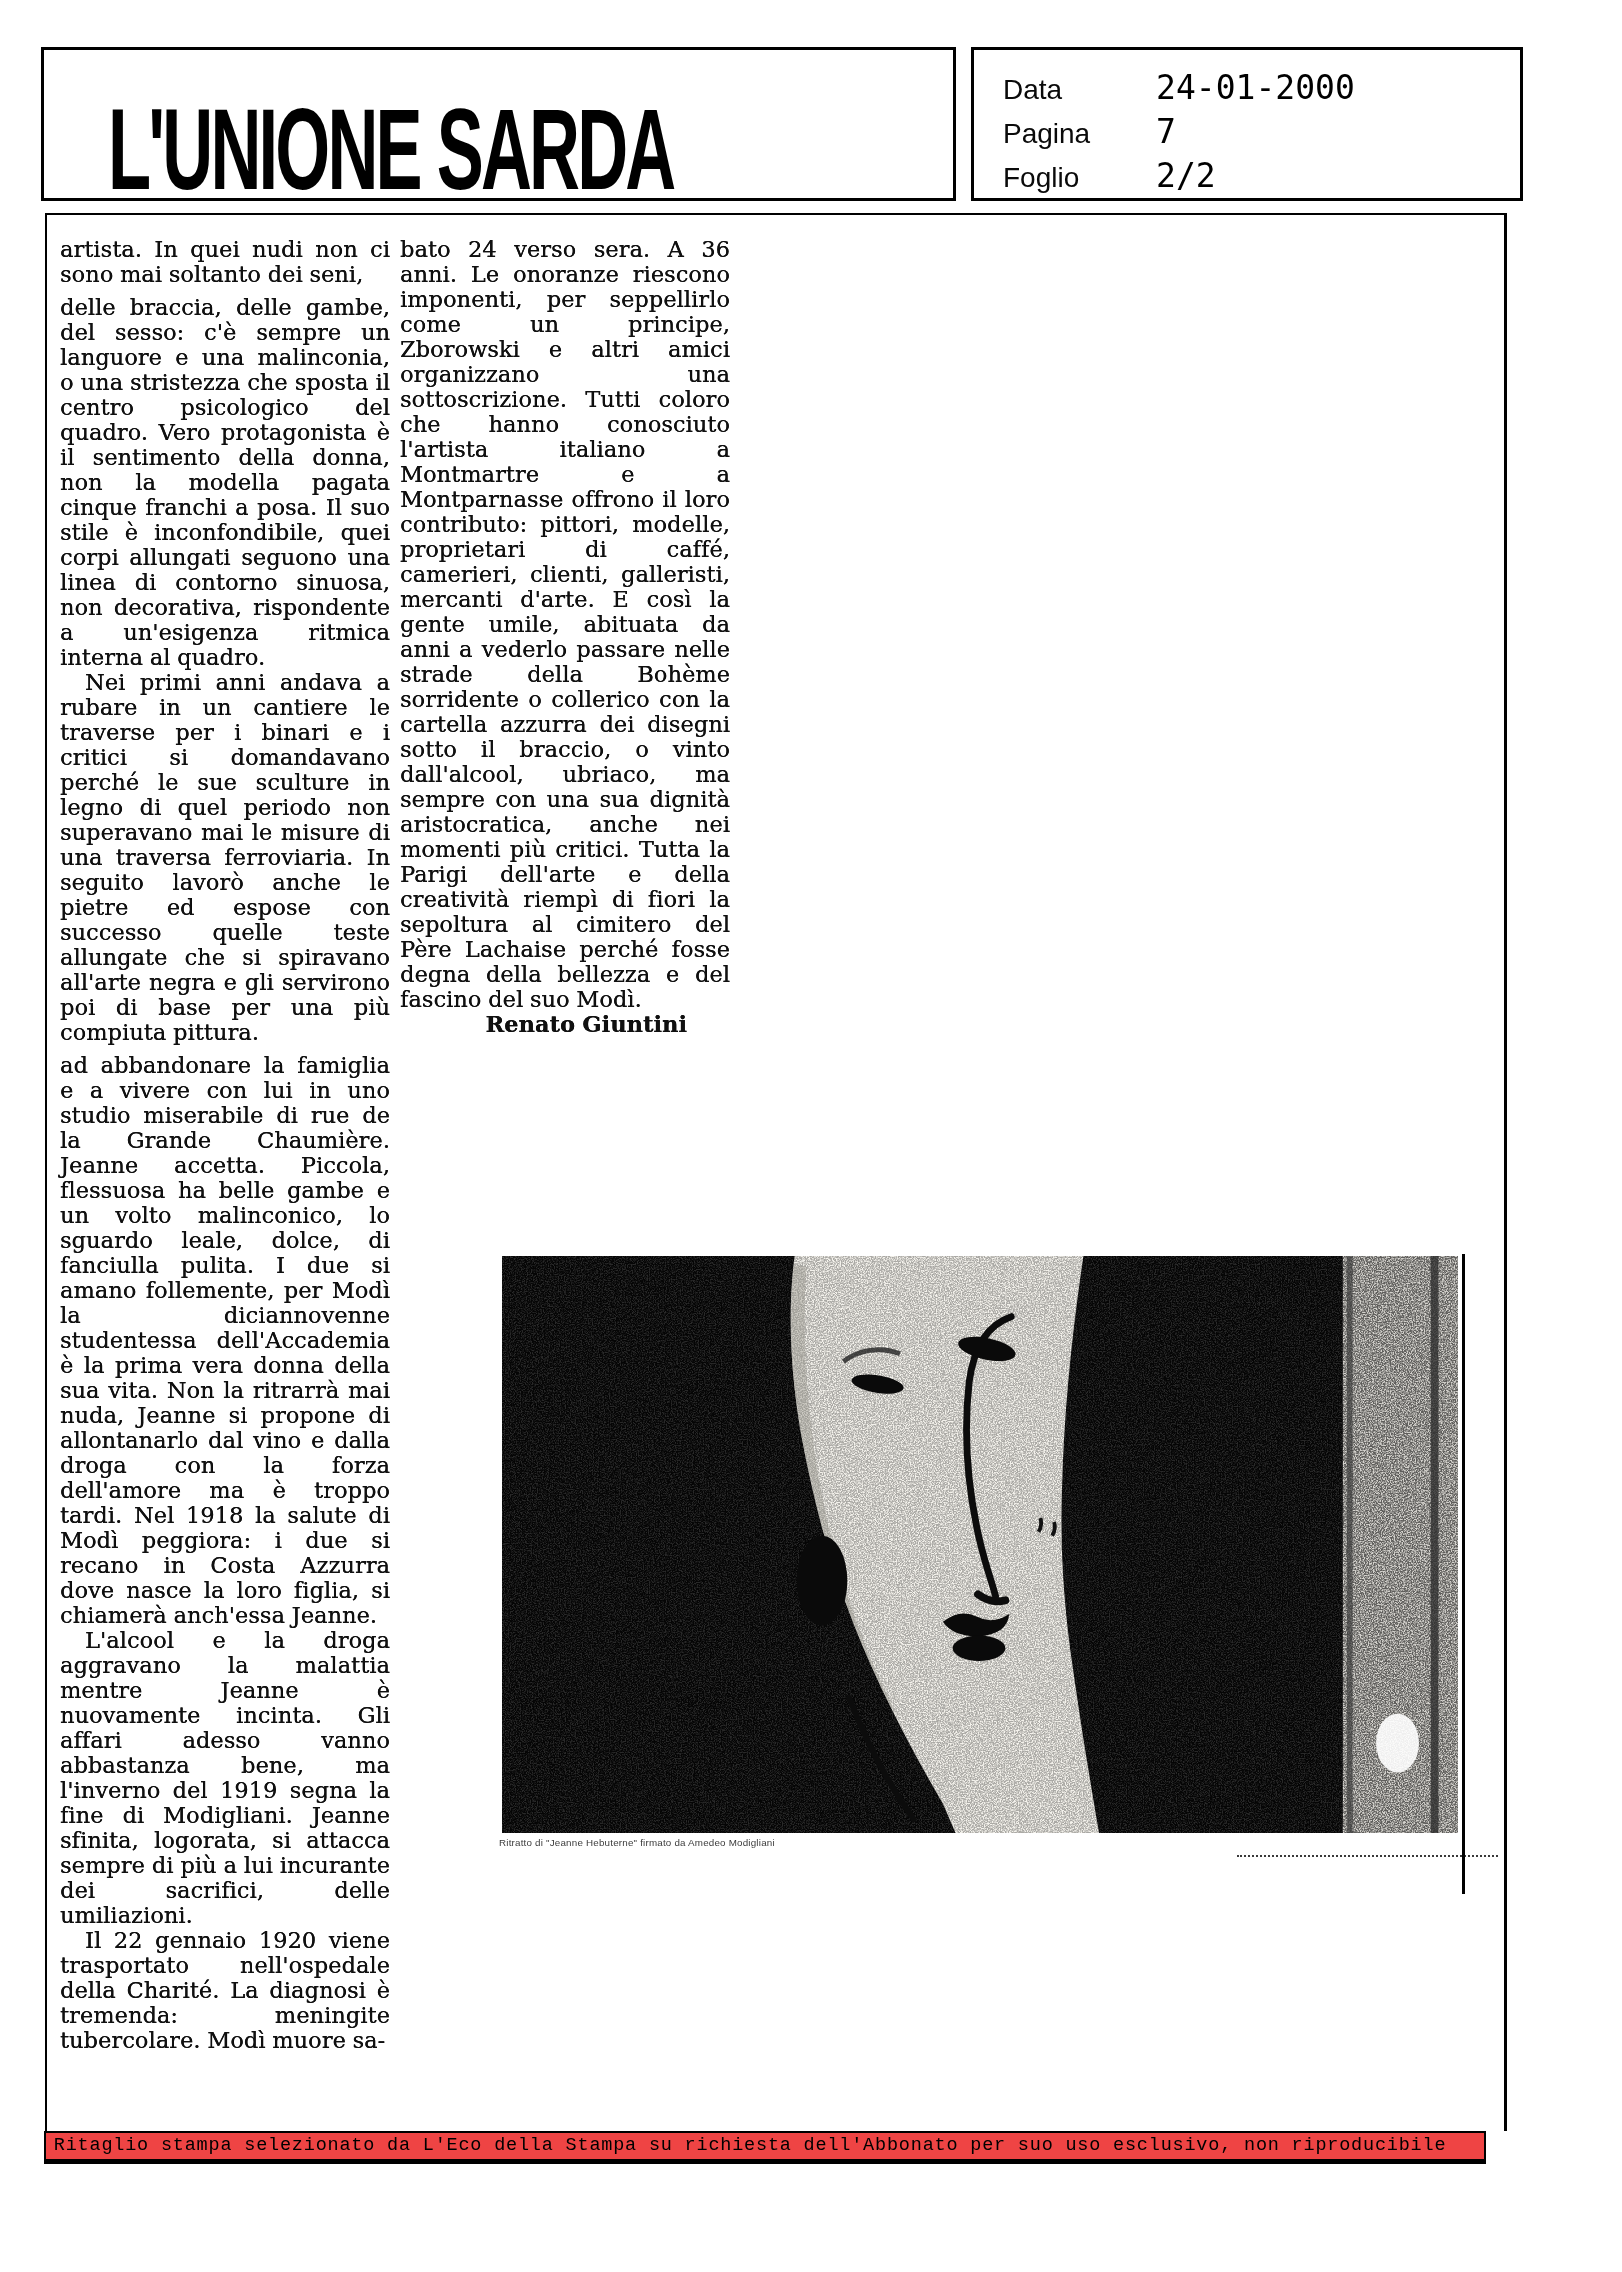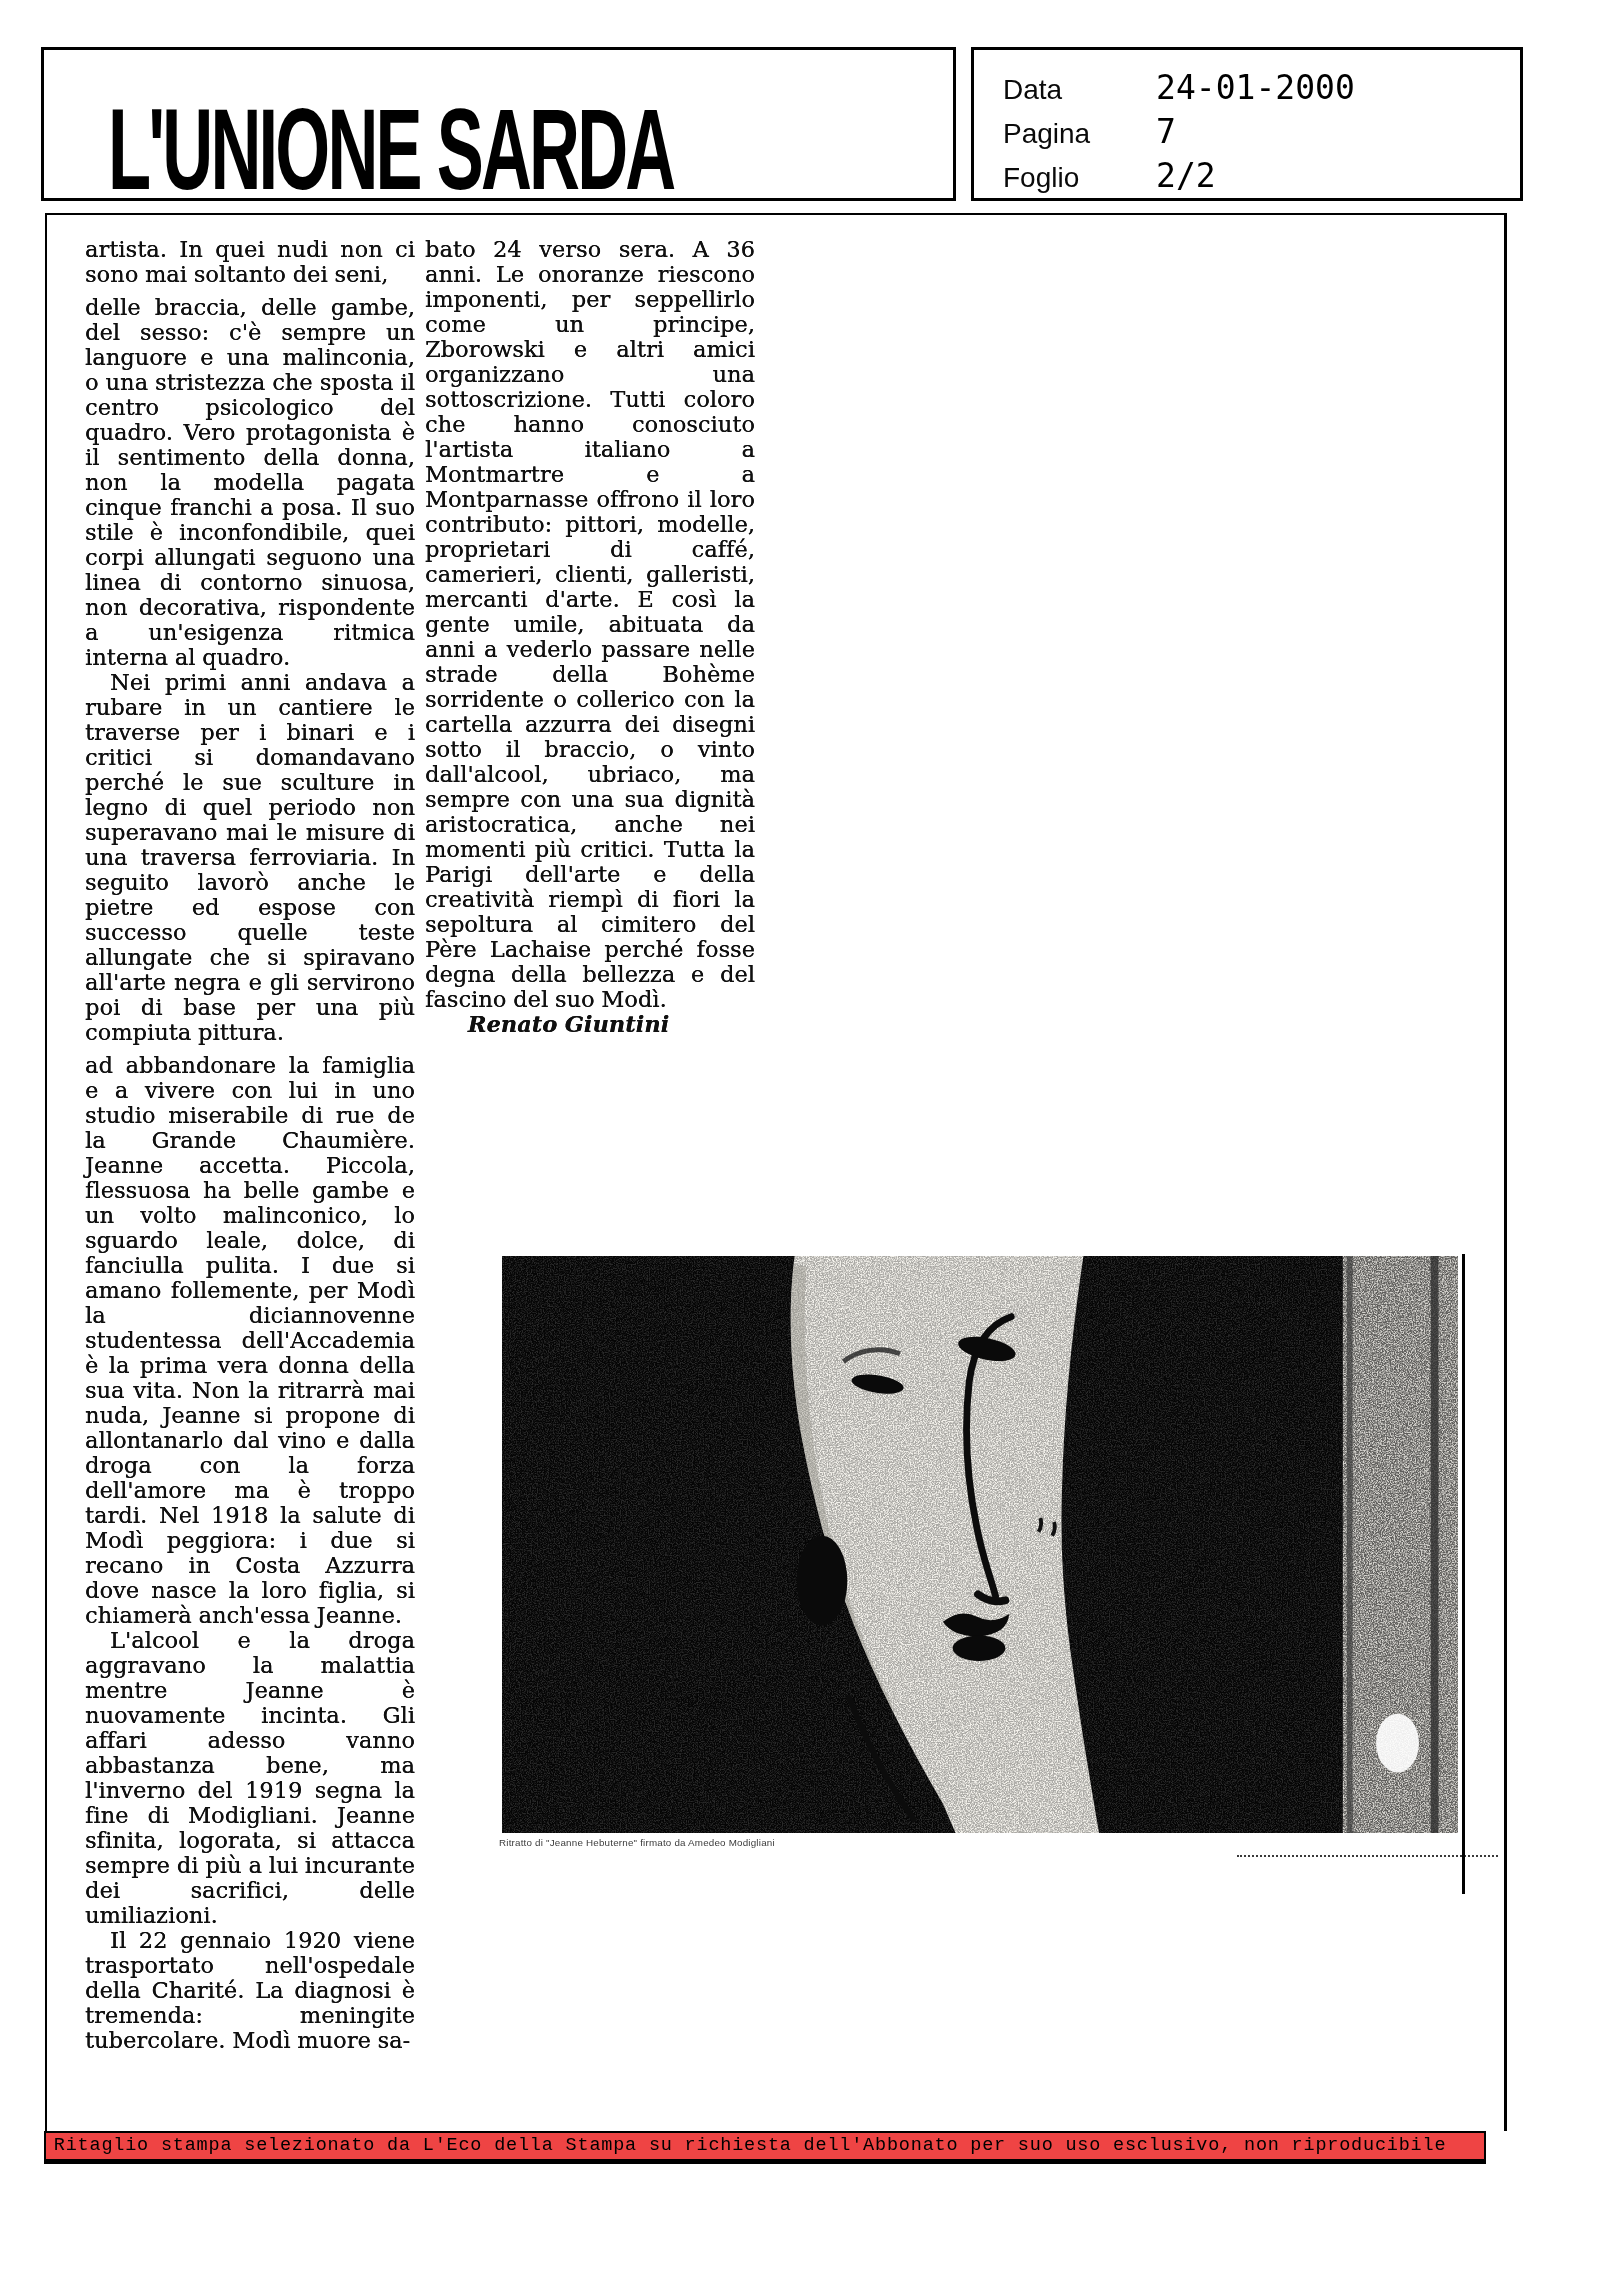--- a/index.html
+++ b/index.html
@@ -22,27 +22,27 @@
   .info-row{height:44px;line-height:44px;white-space:nowrap;}
   .info-label{display:inline-block;width:148px;font-family:"Liberation Sans", sans-serif;font-size:28px;color:#0a0a0a;}
   .info-value{font-family:"DejaVu Sans Mono", monospace;font-size:33px;color:#000;}
 
   
   .article-frame{left:45px;top:213px;width:1462px;height:1918px;
     border-top:2.9px solid #000;border-left:2.9px solid #000;border-right:3.9px solid #000;box-sizing:border-box;}
 
   .col{width:330px;font-size:22.4px;line-height:25px;text-align:justify;
     -webkit-hyphens:auto;hyphens:auto;word-spacing:-0.5px;letter-spacing:0.1px;
-    text-shadow:0.2px 0 0 #000;margin-left:25px;}
+    text-shadow:0.2px 0 0 #000;}
   .col1{left:60px;top:237px;}
   .col2{left:400px;top:237px;}
   .col p{margin:0;}
   .col p.ind{text-indent:25px;}
   .col p.gap{margin-top:7.8px;}
-  .byline{margin-top:2.9px;text-align:center;padding-right:43px;font-weight:bold;font-style:italic;}
+  .byline{margin-top:2.9px;text-align:right;padding-right:43px;font-weight:bold;}
 
   
   .portrait-wrap{left:502px;top:1256px;width:956px;height:577px;}
   .portrait-wrap svg{display:block;width:100%;height:100%;}
   .photo-caption{left:499px;top:1837px;width:458px;
     font-family:"Liberation Sans", sans-serif;font-size:9.8px;color:#1a1a1a;
     letter-spacing:0.2px;opacity:0.88;white-space:nowrap;}
   .dash-line{left:1237px;top:1855px;width:261px;height:0;border-top:2px dotted #3a3a3a;}
   .artifact-line{left:1462px;top:1254px;width:2.9px;height:640px;background:#000;}
 

